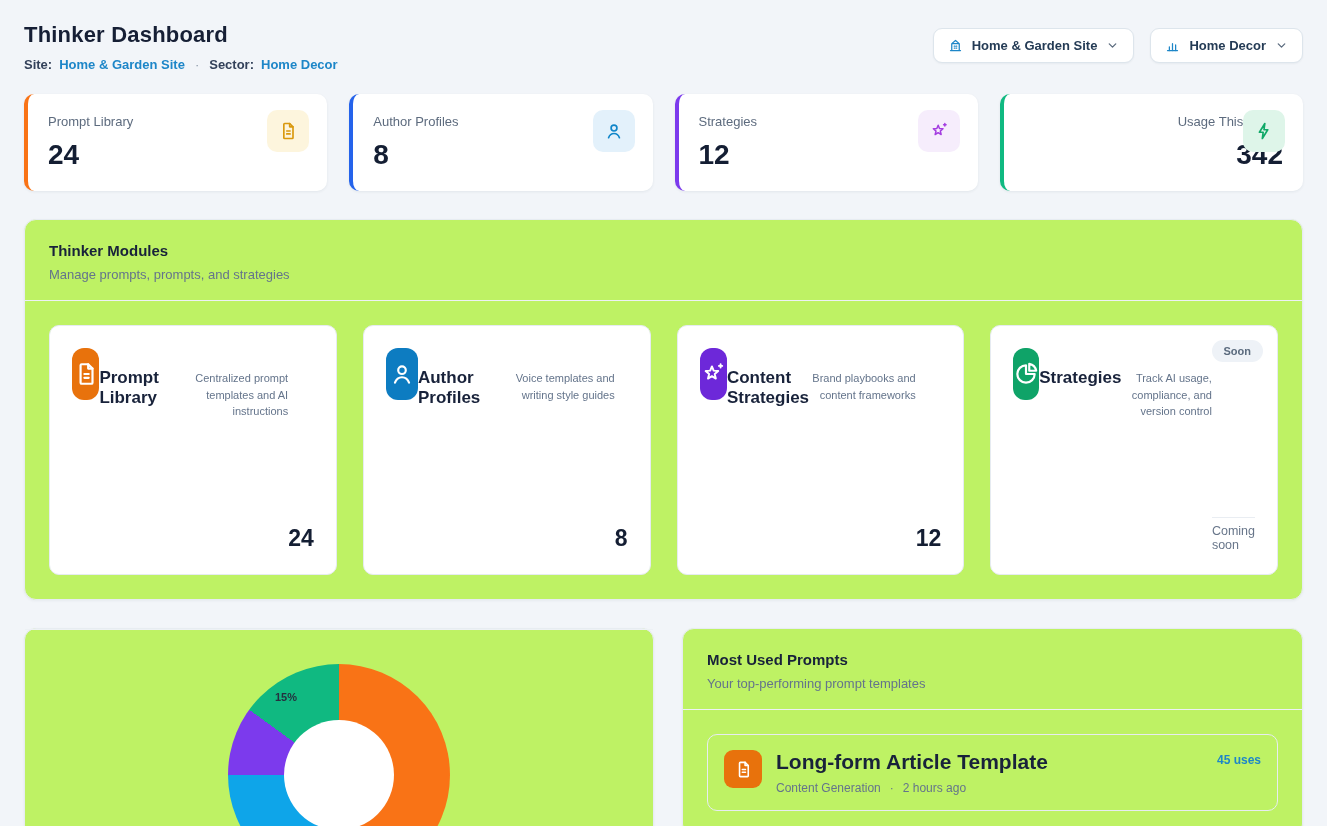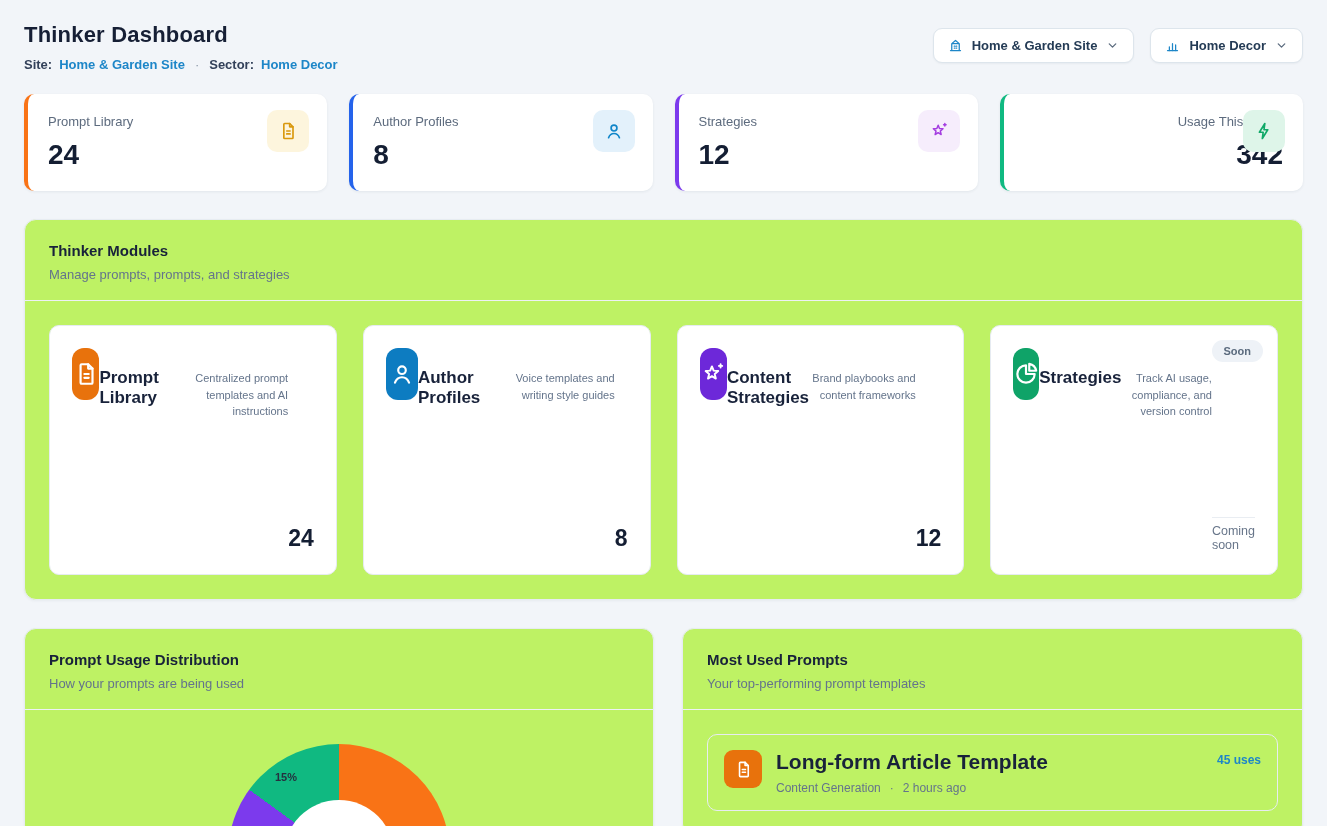--- a/index.html
+++ b/index.html
@@ -252,24 +252,20 @@
         <div class="module-desc">Track AI usage, compliance, and version control</div>
         <div class="module-footer">Coming soon</div>
       </div>
 
     </div>
   </div>
 
   <div class="bottom-row">
 
     <div class="panel">
-      <div class="panel-head">
-        <div class="panel-title">Prompt Usage Distribution</div>
-        <div class="panel-sub">How your prompts are being used</div>
-      </div>
       <div class="panel-divider"></div>
       <div class="chart-area">
         <div class="donut" style="background: conic-gradient(rgb(249, 115, 22) 0%, rgb(249, 115, 22) 45%, rgb(14, 165, 233) 45%, rgb(14, 165, 233) 75%, rgb(124, 58, 237) 75%, rgb(124, 58, 237) 85%, rgb(16, 185, 129) 85%, rgb(16, 185, 129) 100%);">
           <div class="donut-hole"></div>
           <div class="donut-label">15%</div>
         </div>
       </div>
     </div>
 
     <div class="panel">

